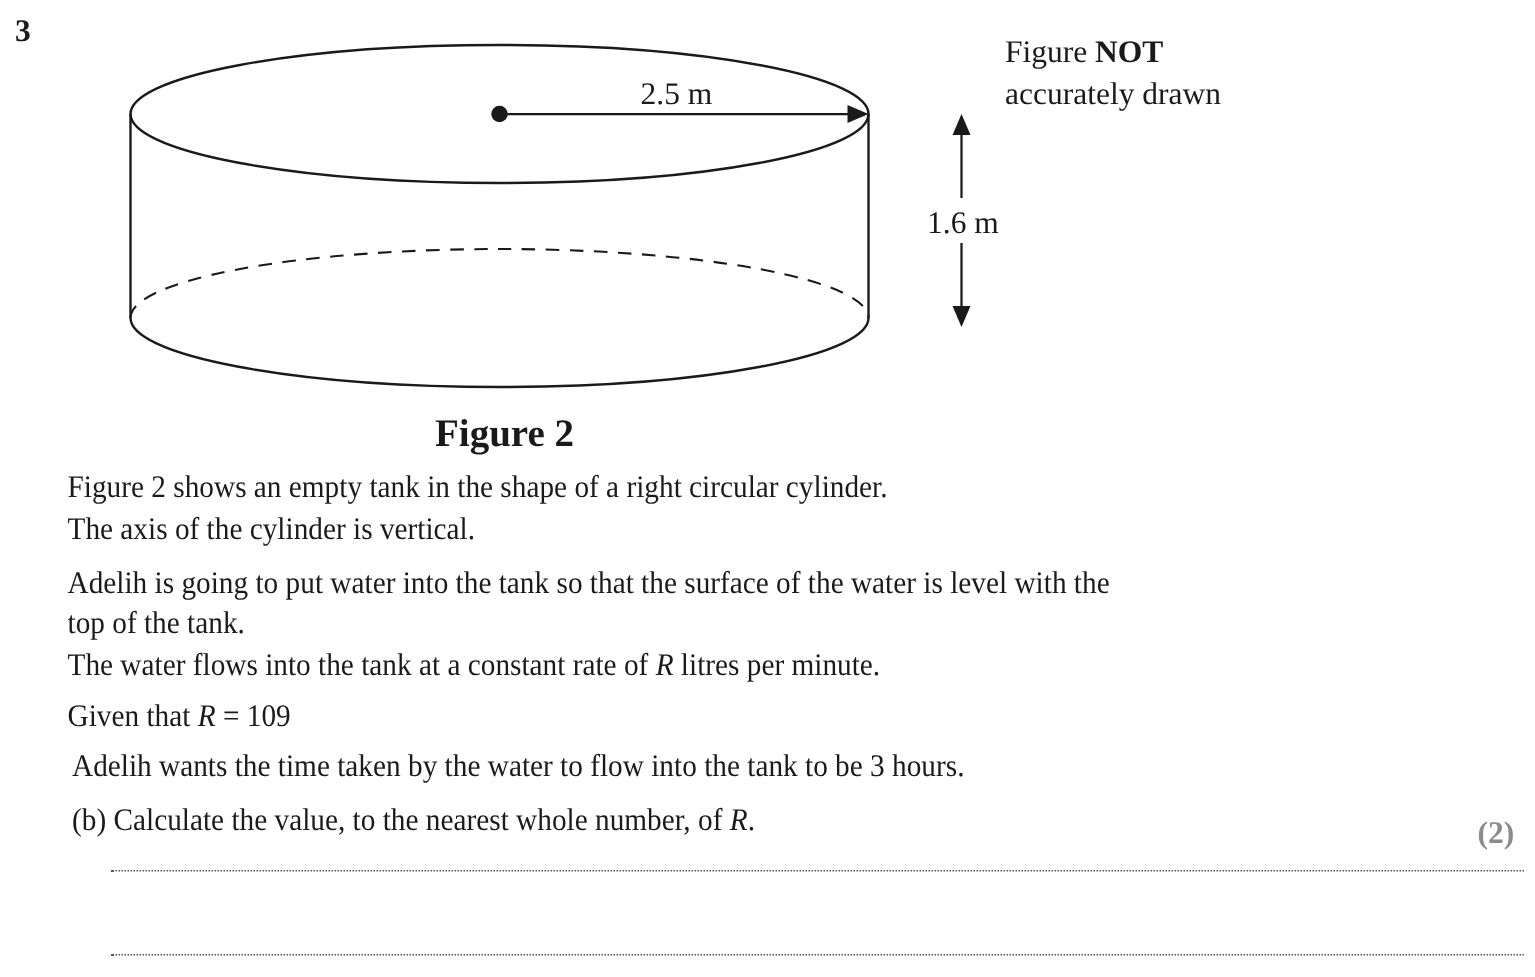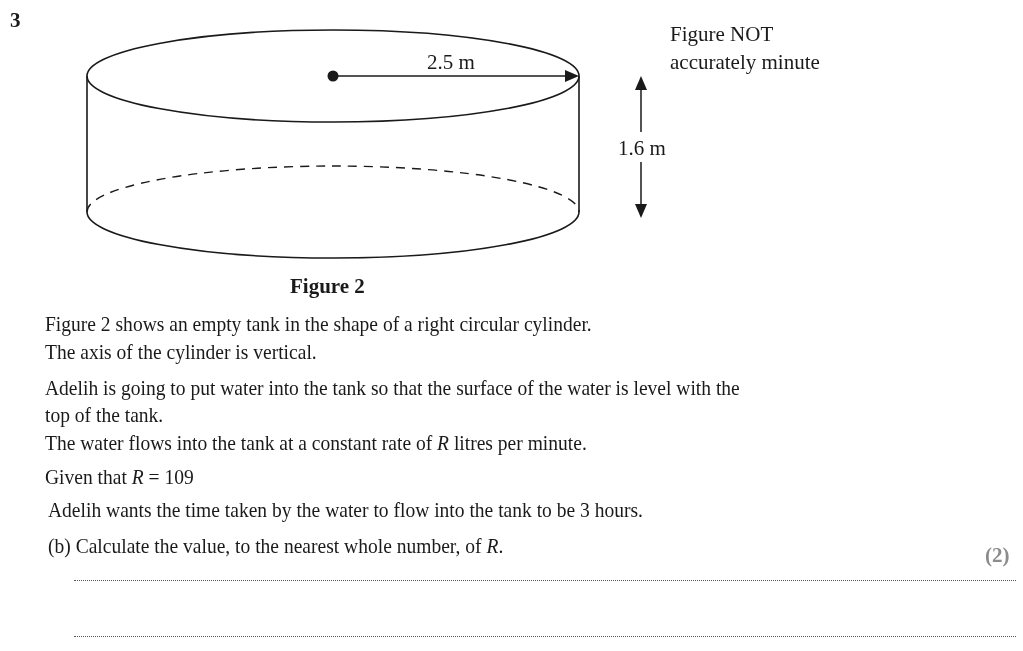--- a/index.html
+++ b/index.html
@@ -27,26 +27,26 @@
       left: 0;
       top: 0;
     }
     .note {
       position: absolute;
       left: 670px;
       top: 20px;
       font-size: 21px;
       line-height: 28px;
     }
-    .note b { font-weight: normal; }
+    .note b { font-weight: bold; }
     .fig-caption {
       position: absolute;
       left: 290px;
       top: 274px;
-      font-size: 21px;
+      font-size: 26px;
       font-weight: bold;
     }
     .para {
       position: absolute;
       left: 45px;
       font-size: 21px;
       line-height: 27px;
       transform-origin: left top;
       transform: scaleX(0.93);
       white-space: nowrap;
@@ -93,21 +93,21 @@
 
   <polygon points="641,76 635,90 647,90" fill="#1a1a1a"></polygon>
   <line x1="641" y1="89" x2="641" y2="132" stroke="#1a1a1a" stroke-width="1.5"></line>
   <text x="642" y="155" text-anchor="middle" font-family="Liberation Serif, DejaVu Serif, serif" font-size="21" fill="#1a1a1a">1.6 m</text>
   <line x1="641" y1="162" x2="641" y2="205" stroke="#1a1a1a" stroke-width="1.5"></line>
   <polygon points="641,218 635,204 647,204" fill="#1a1a1a"></polygon>
 </svg>
 
 <div class="note">
   <span>Figure </span><b>NOT</b><br>
-  <span>accurately minute</span>
+  <span>accurately drawn</span>
 </div>
 
 <div class="fig-caption">Figure 2</div>
 
 <div class="para" style="top:311px;">Figure 2 shows an empty tank in the shape of a right circular cylinder.</div>
 <div class="para" style="top:339px;">The axis of the cylinder is vertical.</div>
 
 <div class="para" style="top:375px;">Adelih is going to put water into the tank so that the surface of the water is level with the</div>
 <div class="para" style="top:402px;">top of the tank.</div>
 

